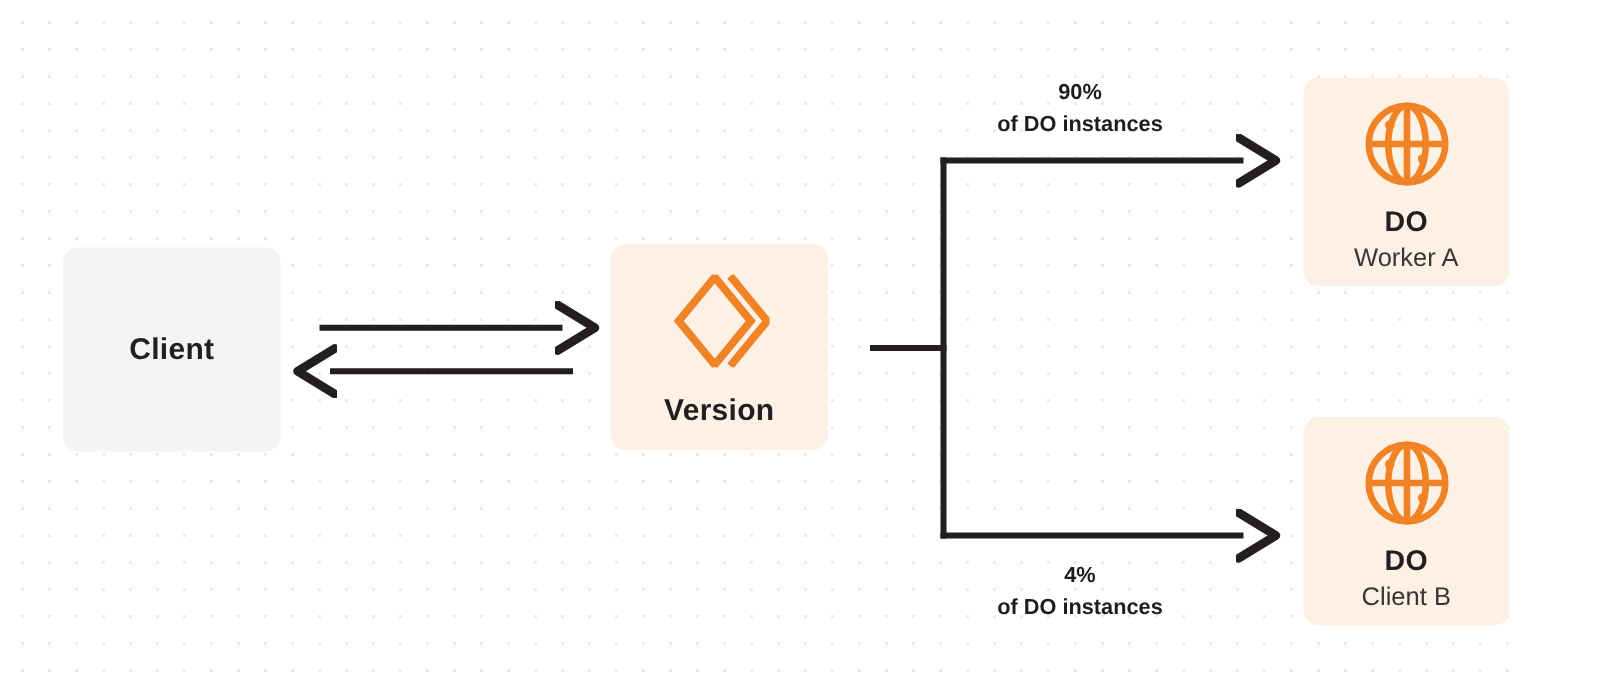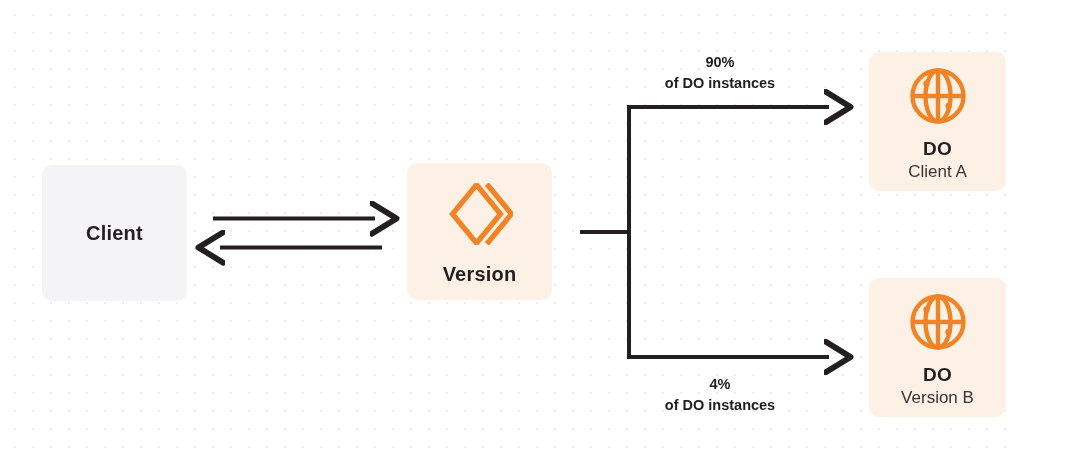--- a/index.html
+++ b/index.html
@@ -168,31 +168,31 @@
       <svg width="60" height="60" viewBox="0 0 60 60" xmlns="http://www.w3.org/2000/svg">
         <circle cx="30" cy="30" r="25.5" fill="none" stroke="#ef8325" stroke-width="4.4"></circle>
         <line x1="30" y1="4.5" x2="30" y2="55.5" stroke="#ef8325" stroke-width="4.4"></line>
         <line x1="6" y1="30" x2="54" y2="30" stroke="#ef8325" stroke-width="4.4"></line>
         <ellipse cx="30" cy="30" rx="12.5" ry="25.5" fill="none" stroke="#ef8325" stroke-width="4.4"></ellipse>
         <circle cx="18.5" cy="17.5" r="3.2" fill="#ef8325"></circle>
         <circle cx="40.5" cy="40" r="3.2" fill="#ef8325"></circle>
       </svg>
     </span>
     <div class="node-title">DO</div>
-    <div class="node-sub">Client A</div>
+    <div class="node-sub">Worker A</div>
   </div>
 
   <div class="node do-b">
     <span class="icon-wrap">
       <svg width="60" height="60" viewBox="0 0 60 60" xmlns="http://www.w3.org/2000/svg">
         <circle cx="30" cy="30" r="25.5" fill="none" stroke="#ef8325" stroke-width="4.4"></circle>
         <line x1="30" y1="4.5" x2="30" y2="55.5" stroke="#ef8325" stroke-width="4.4"></line>
         <line x1="6" y1="30" x2="54" y2="30" stroke="#ef8325" stroke-width="4.4"></line>
         <ellipse cx="30" cy="30" rx="12.5" ry="25.5" fill="none" stroke="#ef8325" stroke-width="4.4"></ellipse>
         <circle cx="18.5" cy="17.5" r="3.2" fill="#ef8325"></circle>
         <circle cx="40.5" cy="40" r="3.2" fill="#ef8325"></circle>
       </svg>
     </span>
     <div class="node-title">DO</div>
-    <div class="node-sub">Version B</div>
+    <div class="node-sub">Client B</div>
   </div>
 
 </div>
 
 </body></html>

